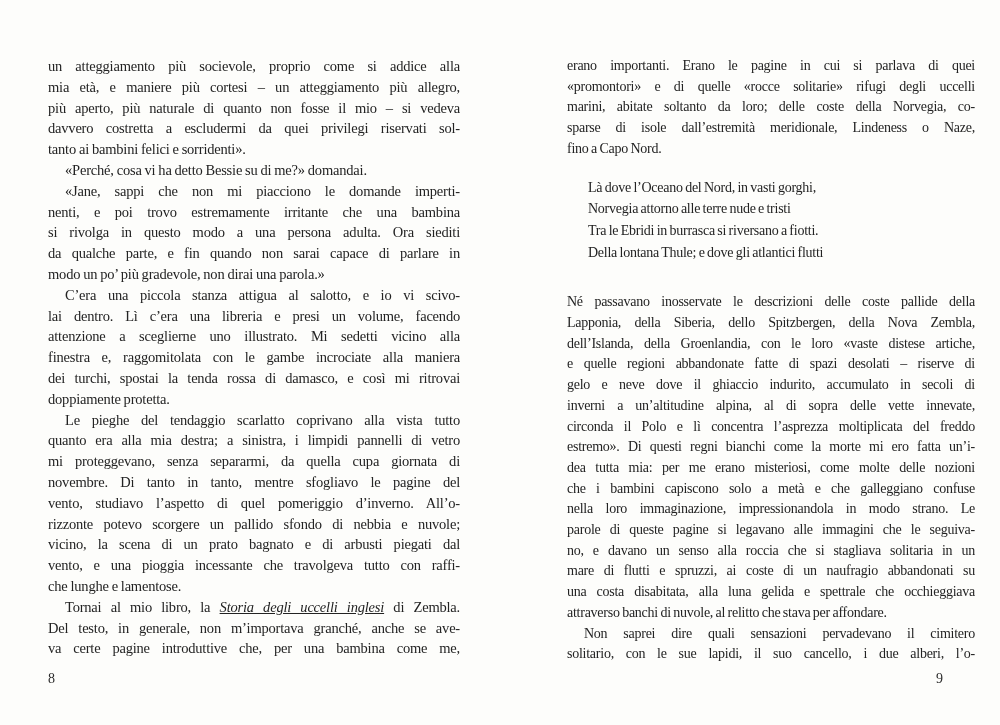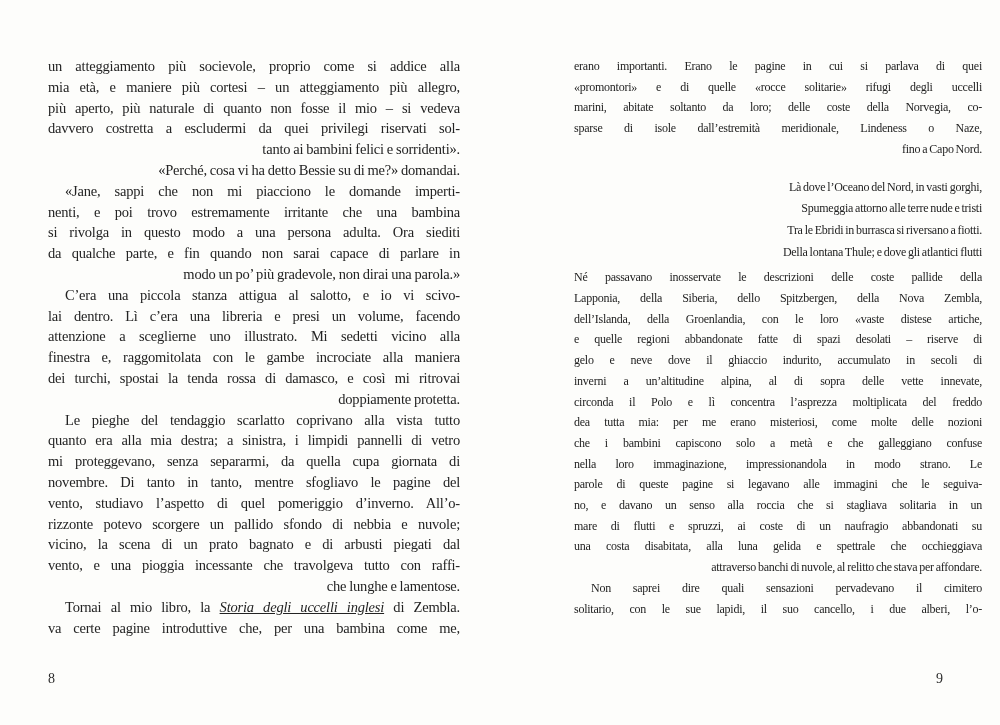--- a/index.html
+++ b/index.html
@@ -34,39 +34,39 @@
   }
   #left-page .text-column {
     left: 48px;
     width: 412px;
     font-size: 14.5px;
     line-height: 20.8px;
     letter-spacing: -0.2px;
     word-spacing: -0.5px;
   }
   #right-page .text-column {
-    left: 74px;
+    left: 67px;
     width: 408px;
-    font-size: 12px;
+    font-size: 14px;
     line-height: 20.7px;
     letter-spacing: -0.25px;
     word-spacing: -0.8px;
   }
 
   .para { margin: 0; }
-  .line { text-align: right; }
+  .line { text-align: left; }
   .line.j {
     text-align: justify;
     text-align-last: justify;
   }
   .line.ind { text-indent: 17px; }
   .it { font-style: italic; text-decoration: underline; }
 
   .verse {
-    margin: 17px 0 4px 21px;
+    margin: 17px 0 29px 21px;
     line-height: 21.7px;
   }
 
   .folio {
     position: absolute;
     top: 671px;
     font-size: 14px;
     color: #2c2c2c;
   }
   #left-page  .folio { left: 48px; }
@@ -110,49 +110,51 @@
           <div class="line j">mi proteggevano, senza separarmi, da quella cupa giornata di</div>
           <div class="line j">novembre. Di tanto in tanto, mentre sfogliavo le pagine del</div>
           <div class="line j">vento, studiavo l’aspetto di quel pomeriggio d’inverno. All’o-</div>
           <div class="line j">rizzonte potevo scorgere un pallido sfondo di nebbia e nuvole;</div>
           <div class="line j">vicino, la scena di un prato bagnato e di arbusti piegati dal</div>
           <div class="line j">vento, e una pioggia incessante che travolgeva tutto con raffi-</div>
           <div class="line">che lunghe e lamentose.</div>
         </div>
         <div class="para">
           <div class="line j ind"><span class="">Tornai al mio libro, la </span><span class="it">Storia degli uccelli inglesi</span><span class=""> di Zembla.</span></div>
+          <div class="line j">Del testo, in generale, non m’importava granché, anche se ave-</div>
           <div class="line j">va certe pagine introduttive che, per una bambina come me,</div>
         </div>
       </div>
     <div class="folio">8</div>
   </div>
 
   <div class="page" id="right-page">
     <div class="text-column">
         <div class="para">
           <div class="line j">erano importanti. Erano le pagine in cui si parlava di quei</div>
           <div class="line j">«promontori» e di quelle «rocce solitarie» rifugi degli uccelli</div>
           <div class="line j">marini, abitate soltanto da loro; delle coste della Norvegia, co-</div>
           <div class="line j">sparse di isole dall’estremità meridionale, Lindeness o Naze,</div>
           <div class="line">fino a Capo Nord.</div>
         </div>
         <div class="para verse">
           <div class="line">Là dove l’Oceano del Nord, in vasti gorghi,</div>
-          <div class="line">Spumeggia attorno alle terre nude e tristi</div>
+          <div class="line">Norvegia attorno alle terre nude e tristi</div>
           <div class="line">Tra le Ebridi in burrasca si riversano a fiotti.</div>
           <div class="line">Della lontana Thule; e dove gli atlantici flutti</div>
         </div>
         <div class="para">
           <div class="line j">Né passavano inosservate le descrizioni delle coste pallide della</div>
           <div class="line j">Lapponia, della Siberia, dello Spitzbergen, della Nova Zembla,</div>
           <div class="line j">dell’Islanda, della Groenlandia, con le loro «vaste distese artiche,</div>
           <div class="line j">e quelle regioni abbandonate fatte di spazi desolati – riserve di</div>
           <div class="line j">gelo e neve dove il ghiaccio indurito, accumulato in secoli di</div>
           <div class="line j">inverni a un’altitudine alpina, al di sopra delle vette innevate,</div>
           <div class="line j">circonda il Polo e lì concentra l’asprezza moltiplicata del freddo</div>
+          <div class="line j">estremo». Di questi regni bianchi come la morte mi ero fatta un’i-</div>
           <div class="line j">dea tutta mia: per me erano misteriosi, come molte delle nozioni</div>
           <div class="line j">che i bambini capiscono solo a metà e che galleggiano confuse</div>
           <div class="line j">nella loro immaginazione, impressionandola in modo strano. Le</div>
           <div class="line j">parole di queste pagine si legavano alle immagini che le seguiva-</div>
           <div class="line j">no, e davano un senso alla roccia che si stagliava solitaria in un</div>
           <div class="line j">mare di flutti e spruzzi, ai coste di un naufragio abbandonati su</div>
           <div class="line j">una costa disabitata, alla luna gelida e spettrale che occhieggiava</div>
           <div class="line">attraverso banchi di nuvole, al relitto che stava per affondare.</div>
         </div>
         <div class="para">

